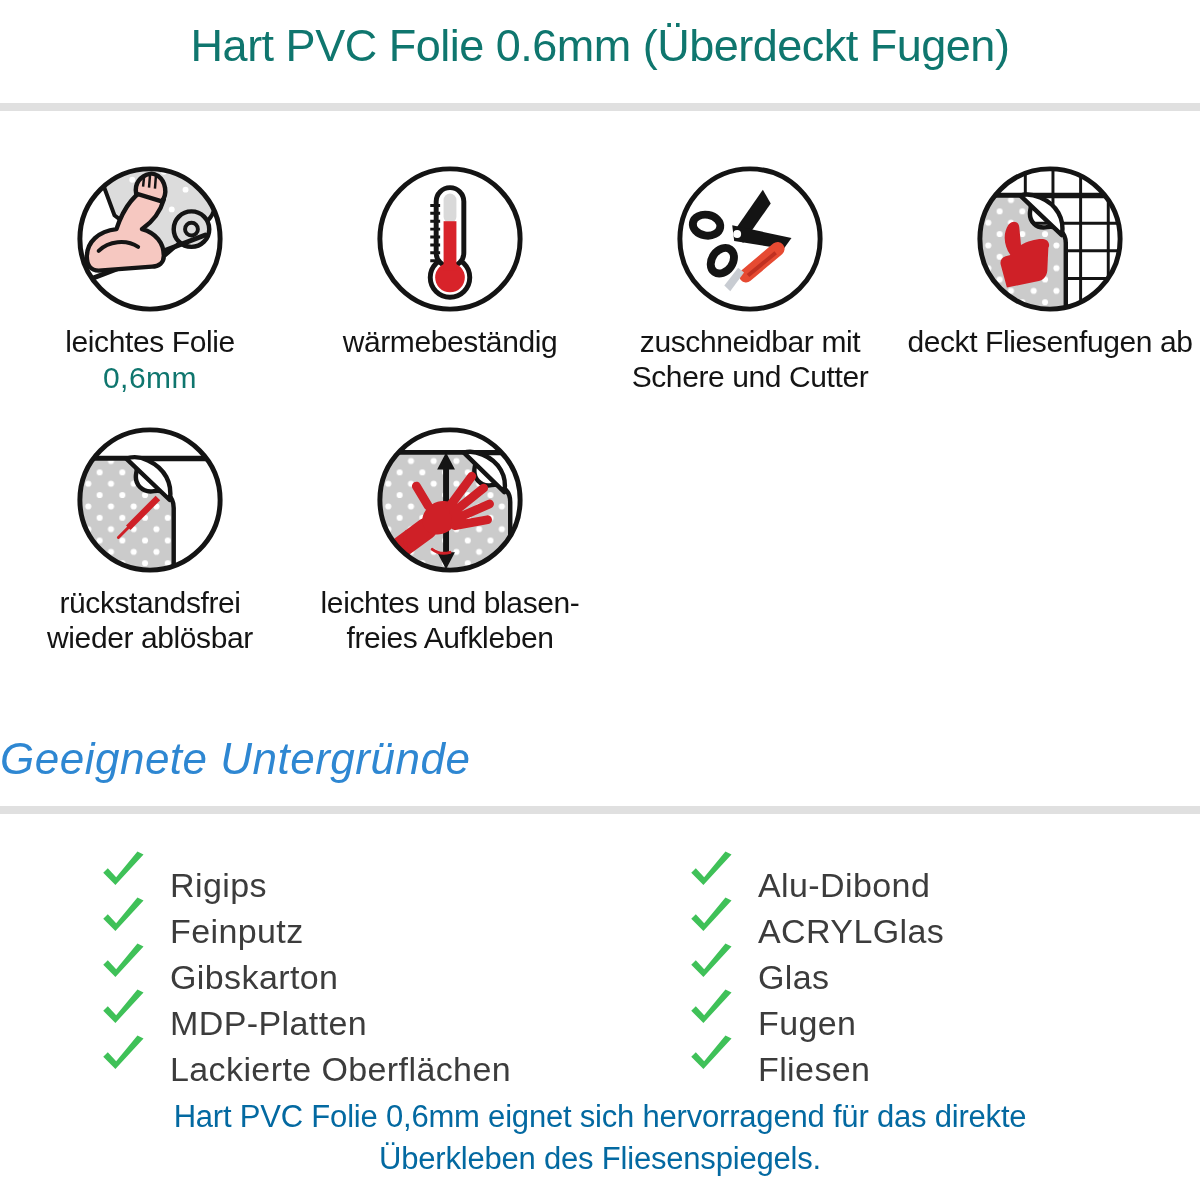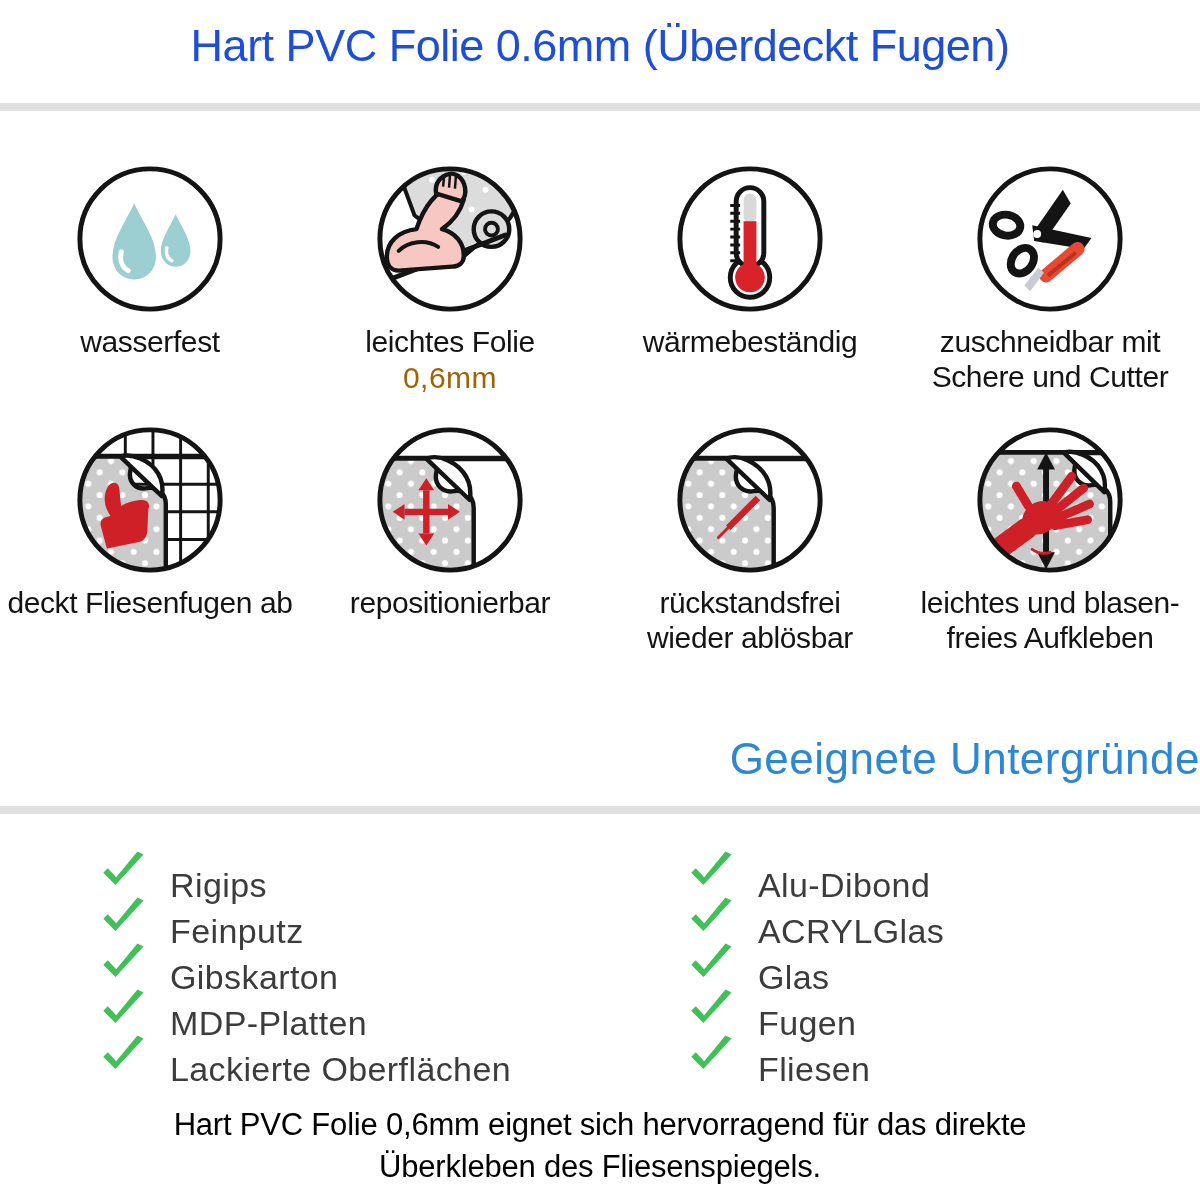--- a/index.html
+++ b/index.html
@@ -2,51 +2,51 @@
 <html><head>
 <meta charset="utf-8">
 <style>
   html,body{margin:0;padding:0;}
   body{
     width:1200px;height:1200px;position:relative;overflow:hidden;
     background:#ffffff;font-family:"Liberation Sans",sans-serif;
   }
   .title{
     position:absolute;top:20px;left:0;width:100%;text-align:center;
-    font-size:45px;color:#1d4ed8;font-weight:400;letter-spacing:-0.5px;
+    font-size:45px;color:#0f766e;font-weight:400;letter-spacing:-0.5px;
   }
   .bar{position:absolute;left:0;width:100%;height:8px;background:#e0e0e0;}
   .bar1{top:103px;}
   .bar2{top:806px;}
   .features{
     position:absolute;top:160px;left:0;width:1200px;
     display:grid;grid-template-columns:repeat(4,1fr);row-gap:26px;
   }
   .cell{display:flex;flex-direction:column;align-items:center;}
   .cell svg.fi{width:158px;height:158px;display:block;}
   .fl{
     margin-top:6px;font-size:30px;line-height:1.17;color:#141414;
     text-align:center;white-space:pre-line;letter-spacing:-0.4px;
   }
-  .fsub{font-size:30px;color:#a16207;margin-top:2px;letter-spacing:0.5px;}
+  .fsub{font-size:30px;color:#0f766e;margin-top:2px;letter-spacing:0.5px;}
   .subheading{
-    position:absolute;top:734px;left:0;width:100%;text-align:right;
-    font-size:44px;color:#2e87d2;font-weight:400;letter-spacing:0.5px;
+    position:absolute;top:734px;left:0;width:100%;text-align:left;
+    font-size:44px;color:#2e87d2;font-weight:400;letter-spacing:0.5px;font-style:italic;
   }
   .checklist{
     position:absolute;top:846px;left:100px;
     display:grid;grid-template-columns:588px auto;
   }
   .col{display:flex;flex-direction:column;}
   .check-item{display:flex;align-items:center;height:46px;gap:24px;}
   .check-item svg{width:46px;height:38px;flex:none;}
   .check-label{font-size:34px;color:#3c3c3c;letter-spacing:0.4px;margin-top:32px;}
   .footer{
     position:absolute;top:1096px;left:0;width:100%;text-align:center;
-    font-size:31px;line-height:1.35;color:#000000;letter-spacing:-0.2px;margin-top:8px;
+    font-size:31px;line-height:1.35;color:#0369a1;letter-spacing:-0.2px;
   }
 </style>
 </head>
 <body>
 
 <svg width="0" height="0" style="position:absolute" aria-hidden="true">
   <defs>
     <pattern id="dots" width="23" height="23" patternUnits="userSpaceOnUse">
       <rect width="23" height="23" fill="#cbcbcb"></rect>
       <circle cx="6" cy="6" r="3.1" fill="#ffffff"></circle>
@@ -56,32 +56,20 @@
         <circle cx="80" cy="80" r="71"></circle>
       </clipPath>
   </defs>
 </svg>
 
 <div class="title">Hart PVC Folie 0.6mm (Überdeckt Fugen)</div>
 <div class="bar bar1"></div>
 
 <div class="features">
 
-  <div class="cell">
-    <span>
-      <svg class="fi" viewBox="0 0 160 160">
-        <circle cx="80" cy="80" r="71" fill="#fff" stroke="#141414" stroke-width="5"></circle>
-        <path d="M64 44 C55 63 42 80 42 98 C42 111.8 52 121 64 121 C76 121 86 111.8 86 98 C86 80 73 63 64 44 Z" fill="#9bcfd2"></path>
-        <path d="M51 93 C49 102 52 109 58 112" stroke="#fff" stroke-width="5" fill="none" stroke-linecap="round"></path>
-        <path d="M106 55 C100 68 91 80 91 92 C91 101.5 97.5 108 106 108 C114.5 108 121 101.5 121 92 C121 80 112 68 106 55 Z" fill="#9bcfd2"></path>
-        <path d="M97 89 C96 95 98 100 102 102" stroke="#fff" stroke-width="3.5" fill="none" stroke-linecap="round"></path>
-      </svg>
-    </span>
-    <div class="fl">wasserfest</div>
-  </div>
 
   <div class="cell">
     <span>
       <svg class="fi" viewBox="0 0 160 160">
         <g clip-path="url(#cc)">
           <path d="M30 18 L86 -4 L140 -4 C150 10 152 30 146 48 C143 58 136 66 126 70 L96 96 L44 56 Z" fill="#dcdcdc" stroke="#141414" stroke-width="4"></path>
           <circle cx="62" cy="20" r="3" fill="#fff"></circle>
             <circle cx="94" cy="12" r="3" fill="#fff"></circle>
           <circle cx="116" cy="30" r="3" fill="#fff"></circle>
             <circle cx="102" cy="50" r="3" fill="#fff"></circle>
@@ -142,35 +130,20 @@
           <path d="M8 36 L50 36 C58 36 62 43 60 51 C58 62 66 70 77 68 C88 66 96 74 96 84 L96 152 L8 152 Z" fill="url(#dots)" stroke="#141414" stroke-width="4.5"></path>
           <path d="M50 36 L92 76 C95 60 87 45 70 38 C63 35 56 34 50 36 Z" fill="#fff" stroke="#141414" stroke-width="4.5" stroke-linejoin="round"></path>
           <path d="M28 124 L28 100 C28 96 31 93 35 93 L40 93 C36 82 38 70 46 63 C51 59 57 62 56 68 L53 86 C60 84 70 84 76 86 C81 88 82 93 79 96 L72 118 C70 123 66 126 61 126 Z" transform="rotate(-15 52 95)" fill="#cf2027"></path>
         </g>
         <circle cx="80" cy="80" r="71" fill="none" stroke="#141414" stroke-width="5"></circle>
       </svg>
     </span>
     <div class="fl">deckt Fliesenfugen ab</div>
   </div>
 
-  <div class="cell">
-    <span>
-      <svg class="fi" viewBox="0 0 160 160">
-        <g clip-path="url(#cc)">
-          <path d="M6 38 L154 38" stroke="#141414" stroke-width="5.5"></path>
-          <path d="M8 38 L56 38 C64 38 68 45 66 53 C64 64 72 73 84 71 C96 69 104 77 104 88 L104 152 L8 152 Z" fill="url(#dots)" stroke="#141414" stroke-width="4.5"></path>
-          <path d="M56 38 L100 80 C103 63 95 48 78 40 C70 36 62 36 56 38 Z" fill="#fff" stroke="#141414" stroke-width="4.5" stroke-linejoin="round"></path>
-          <path d="M34 92 L78 92 M56 70 L56 114" stroke="#cf2027" stroke-width="6.5"></path>
-          <path d="M22 92 L34 84 L34 100 Z M90 92 L78 84 L78 100 Z M56 58 L48 70 L64 70 Z M56 126 L48 114 L64 114 Z" fill="#cf2027"></path>
-        </g>
-        <circle cx="80" cy="80" r="71" fill="none" stroke="#141414" stroke-width="5"></circle>
-      </svg>
-    </span>
-    <div class="fl">repositionierbar</div>
-  </div>
 
   <div class="cell">
     <span>
       <svg class="fi" viewBox="0 0 160 160">
         <g clip-path="url(#cc)">
           <path d="M6 38 L154 38" stroke="#141414" stroke-width="5.5"></path>
           <path d="M8 38 L56 38 C64 38 68 45 66 53 C64 64 72 73 84 71 C96 69 104 77 104 88 L104 152 L8 152 Z" fill="url(#dots)" stroke="#141414" stroke-width="4.5"></path>
           <path d="M56 38 L100 80 C103 63 95 48 78 40 C70 36 62 36 56 38 Z" fill="#fff" stroke="#141414" stroke-width="4.5" stroke-linejoin="round"></path>
           <path d="M88 78 L58 108" stroke="#cf2027" stroke-width="6.5"></path>
           <path d="M48 118 L64.7 101.3 L53.3 112.7 Z" fill="#cf2027" stroke="#cf2027" stroke-width="3" stroke-linejoin="round"></path>

